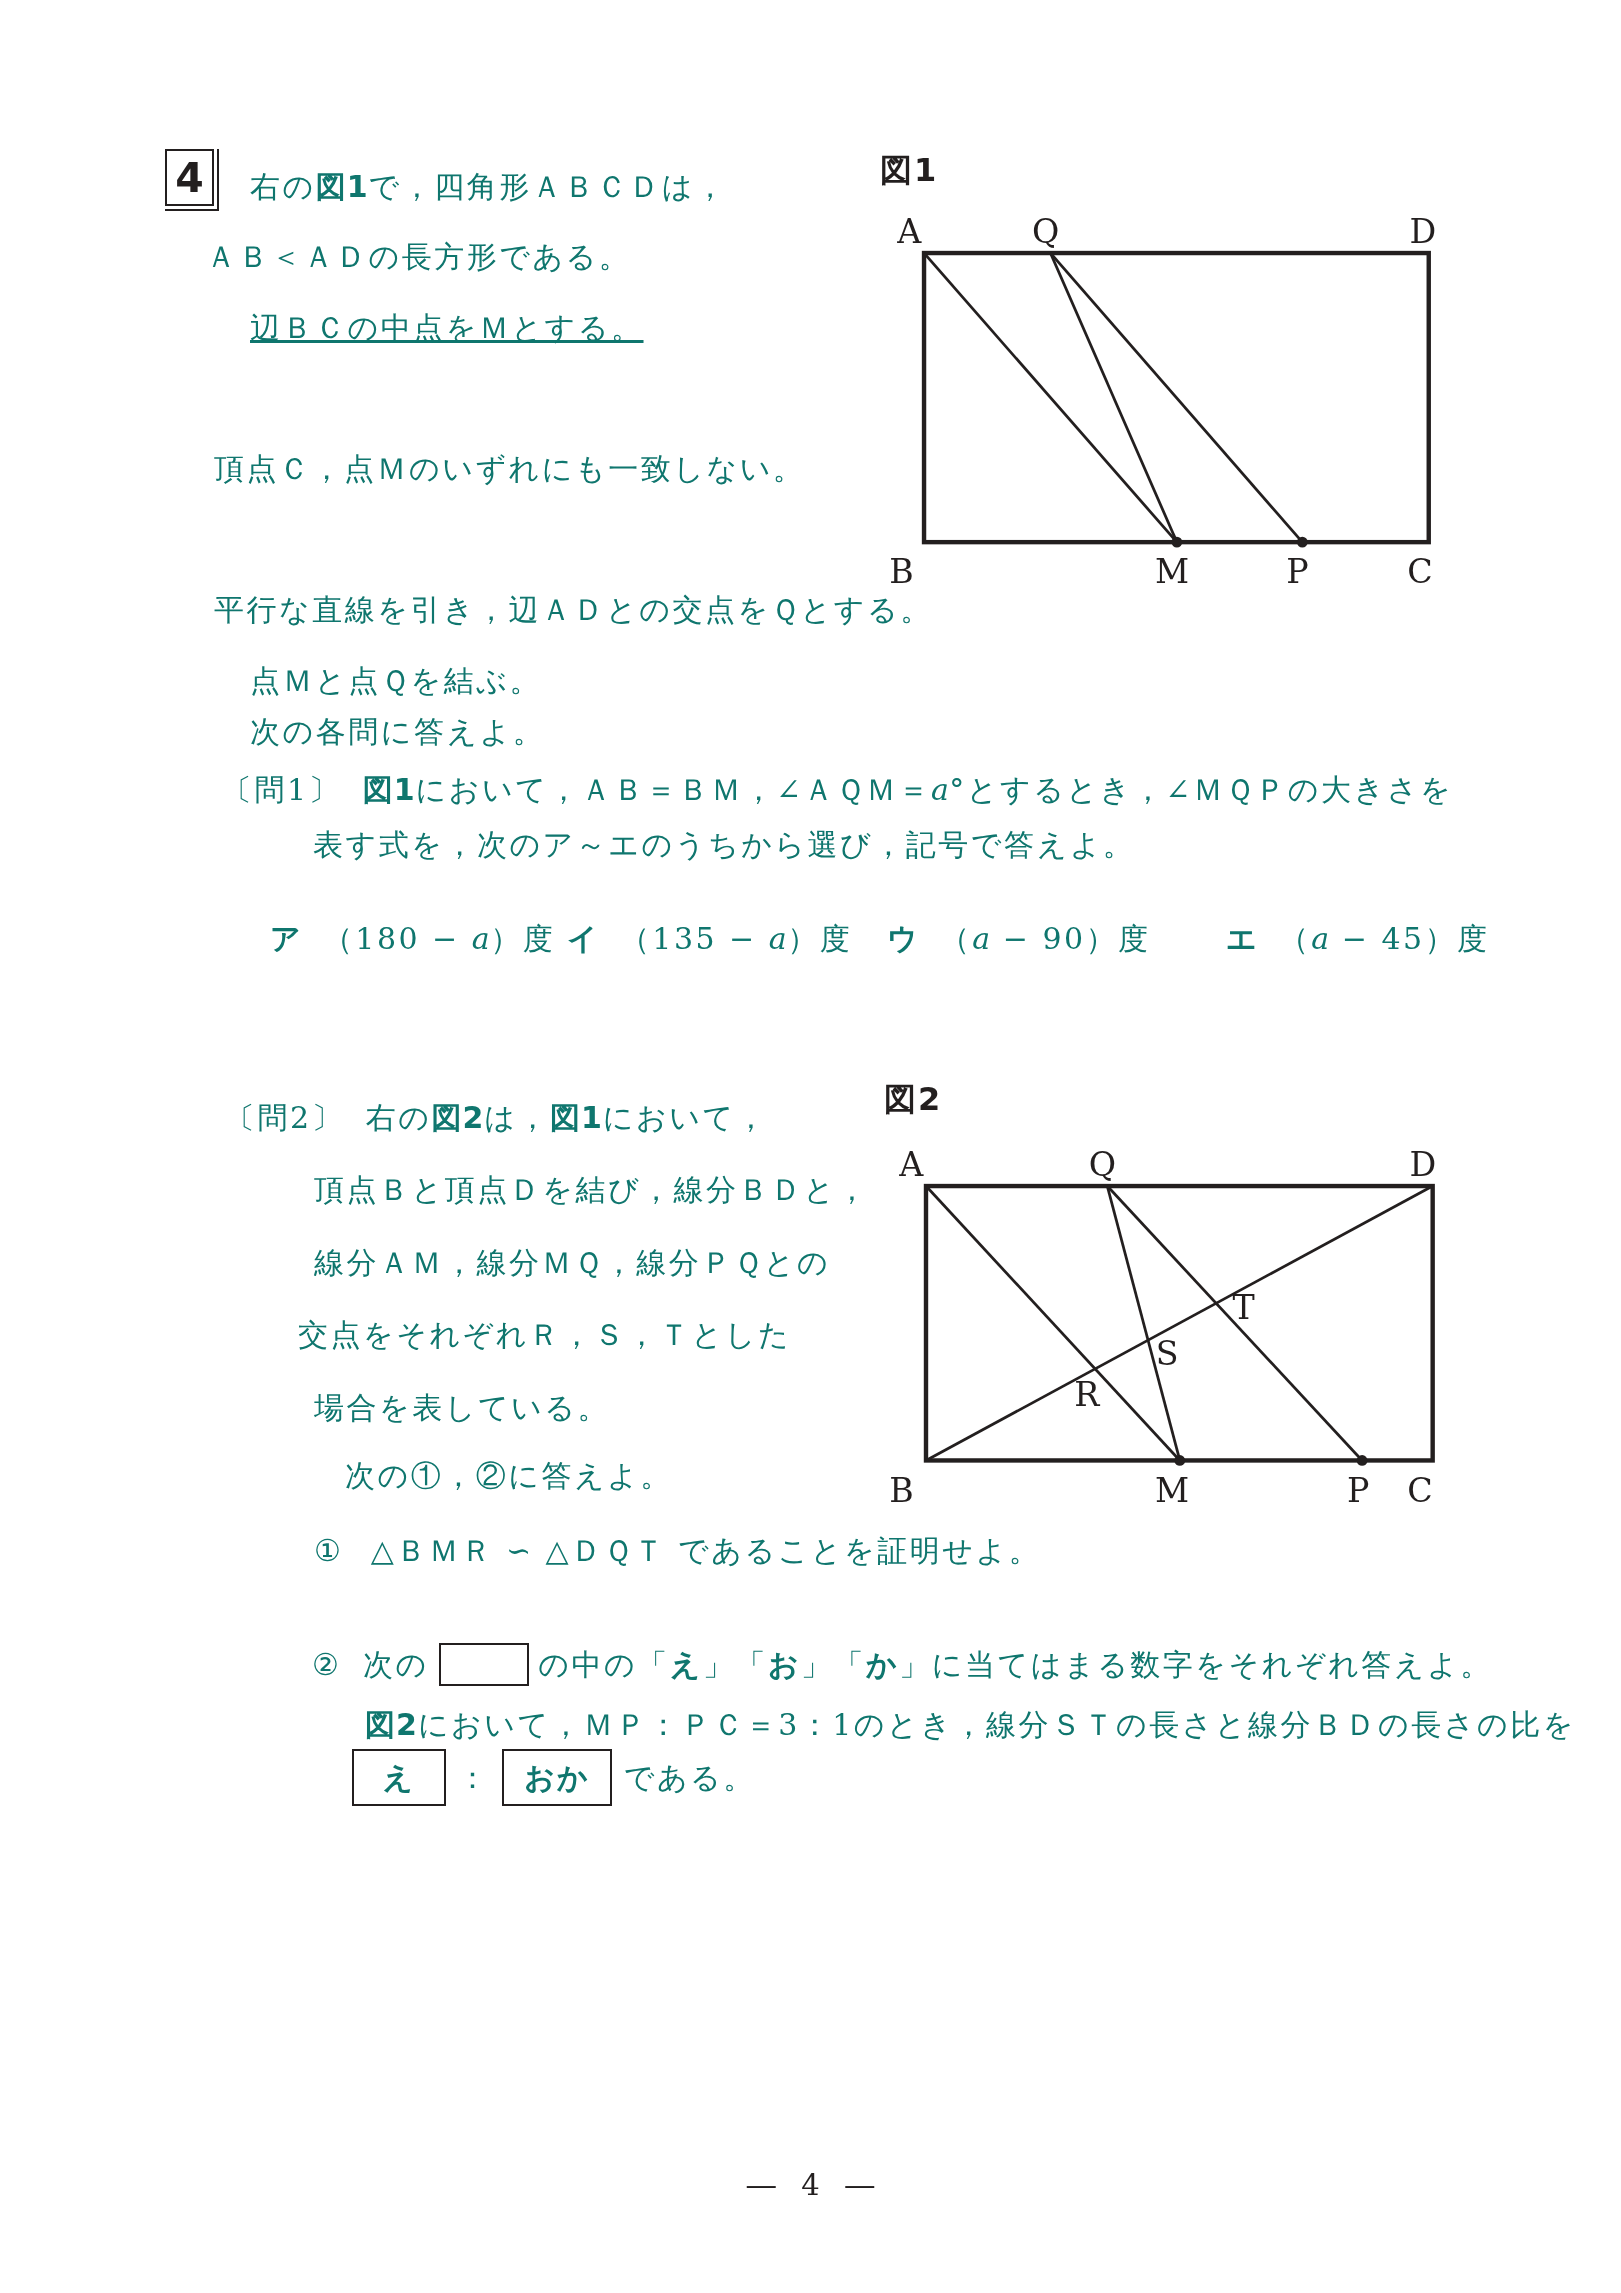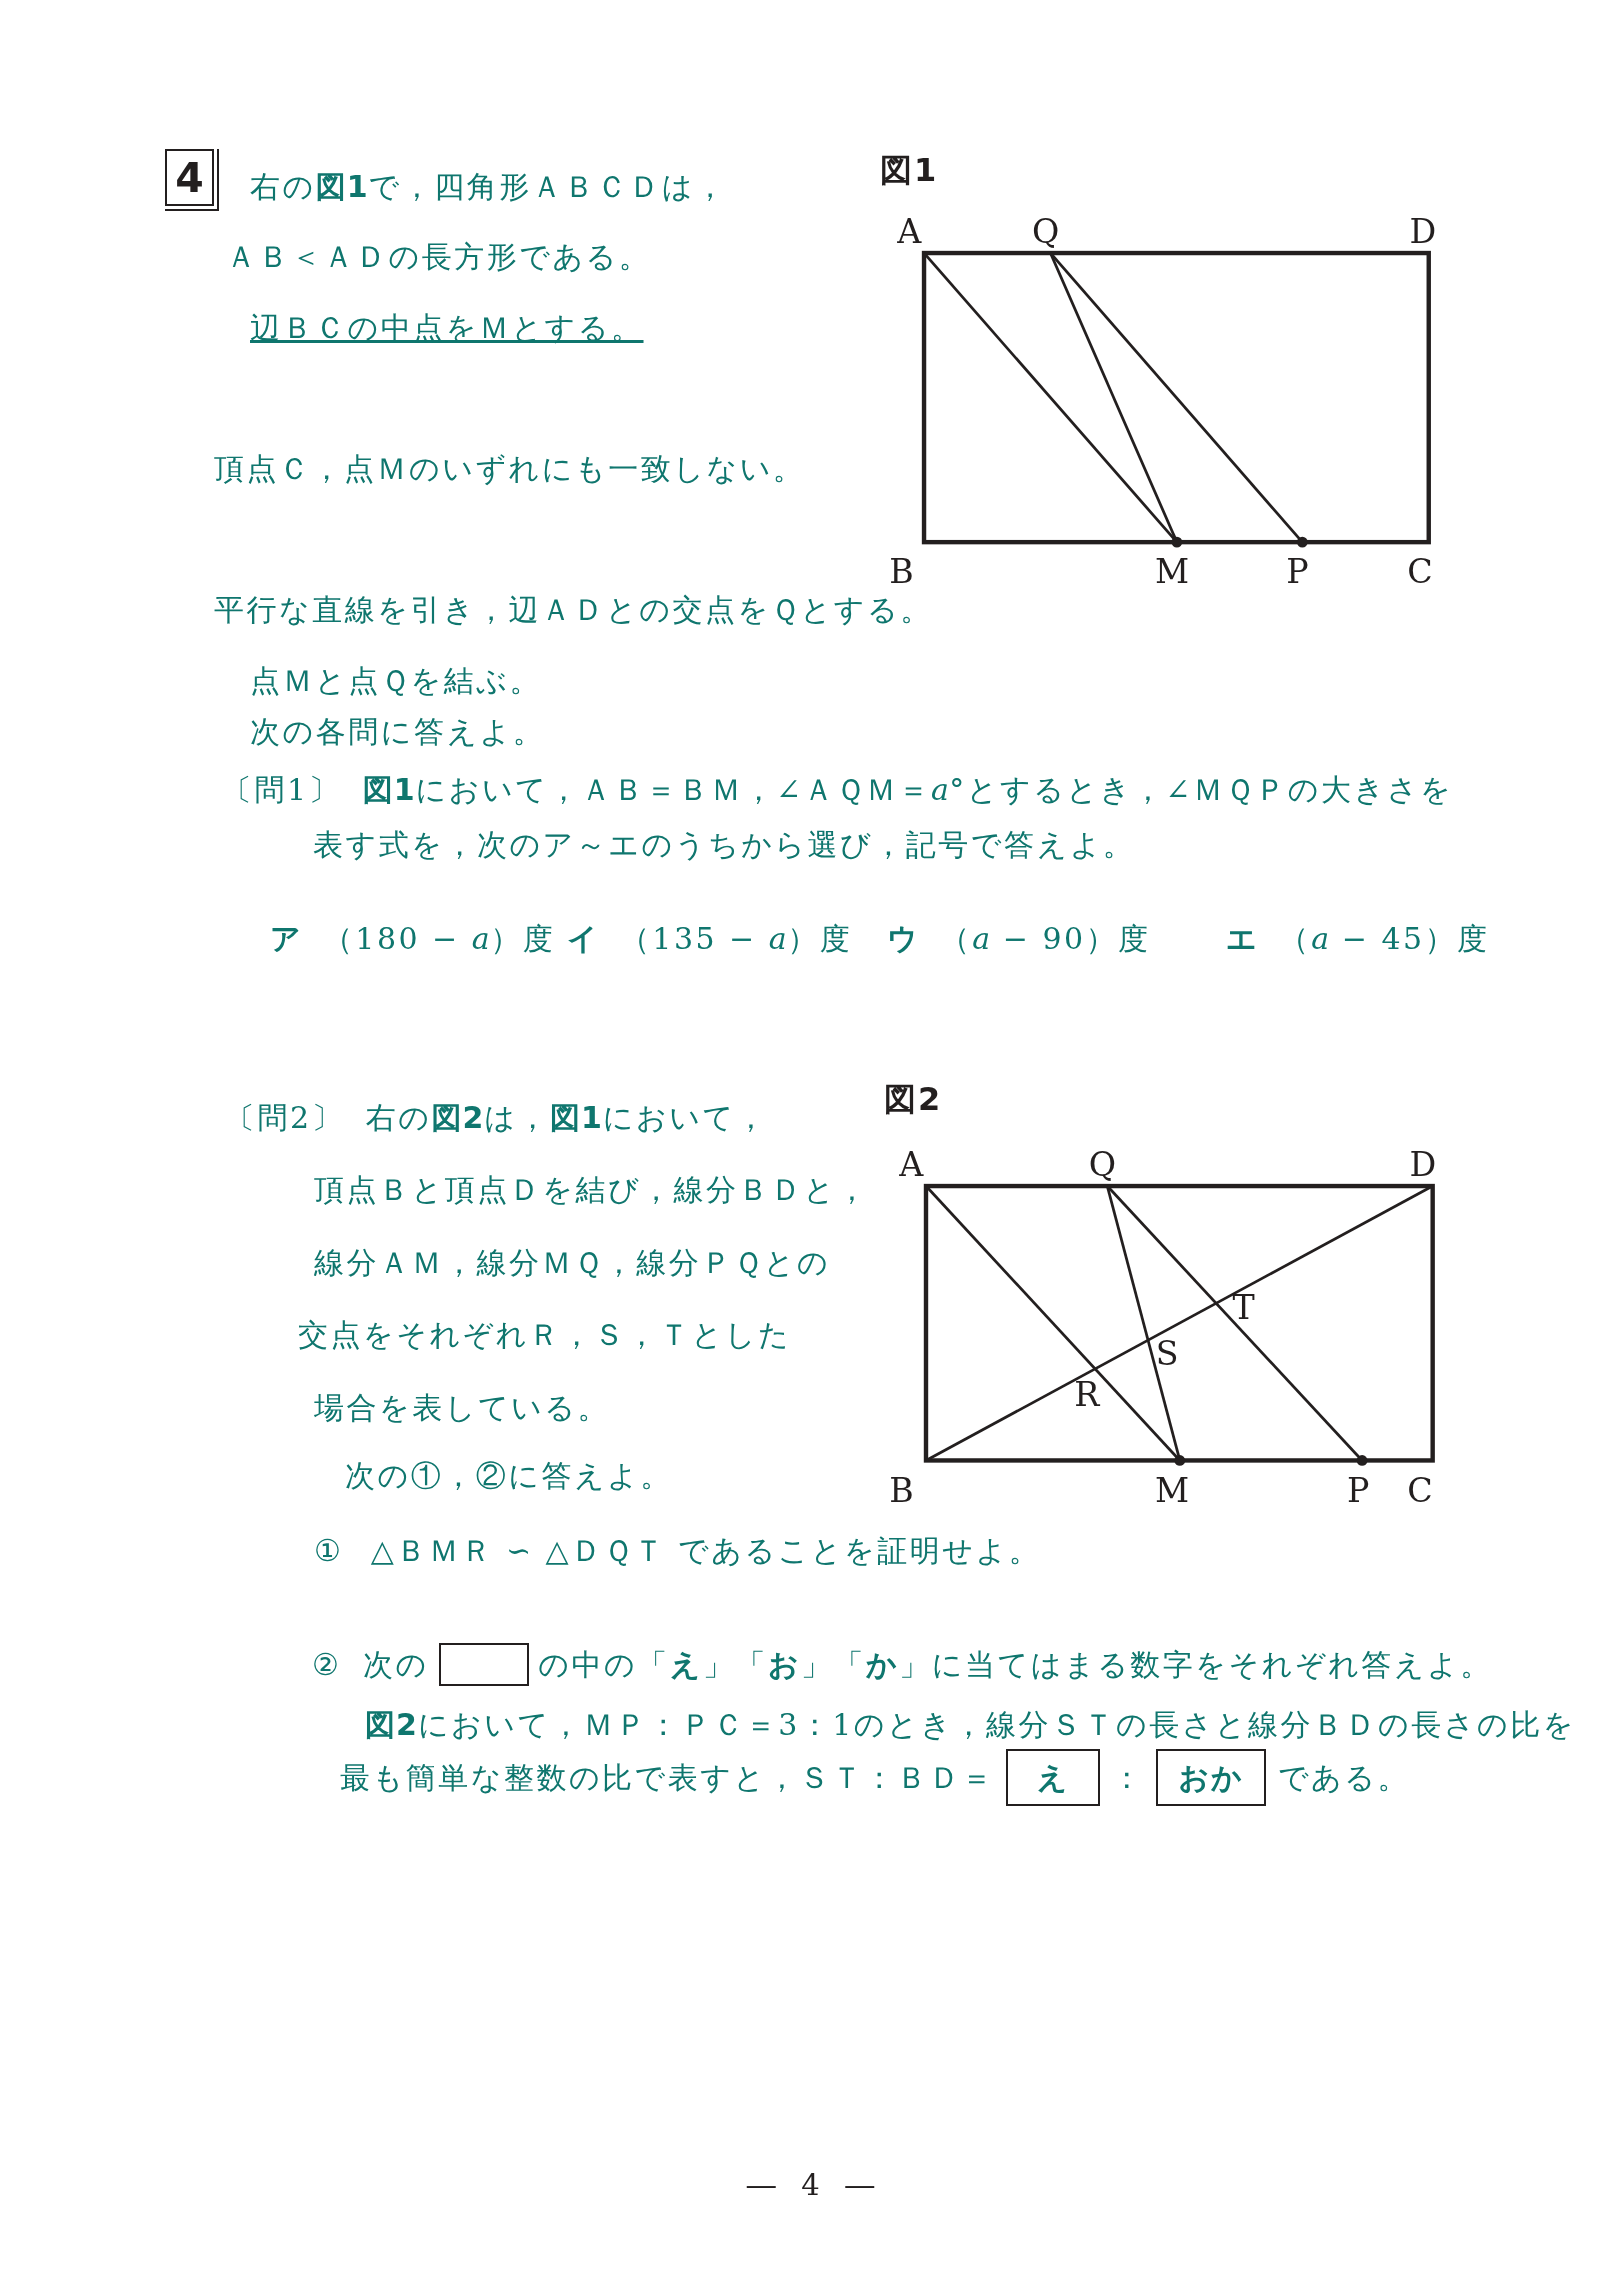--- a/index.html
+++ b/index.html
@@ -56,21 +56,21 @@
 </head>
 <body>
 
 <div id="page">
 
   <div class="pbox-outer">
     <div class="pbox">4</div>
   </div>
 
   <div class="line" style="left:250px; top:165px;"><span>右の</span><span class="figref">図1</span><span>で，四角形ＡＢＣＤは，</span></div>
-  <div class="line" style="left:226px; top:235px;text-align:center;">ＡＢ＜ＡＤの長方形である。</div>
+  <div class="line" style="left:206px; top:235px;text-align:center;">ＡＢ＜ＡＤの長方形である。</div>
   <div class="line" style="left:250px; top:306px;text-decoration:underline;">辺ＢＣの中点をＭとする。</div>
   <div class="line" style="left:214px; top:447px;">頂点Ｃ，点Ｍのいずれにも一致しない。</div>
   <div class="line" style="left:214px; top:588px;">平行な直線を引き，辺ＡＤとの交点をＱとする。</div>
   <div class="line" style="left:250px; top:659px;">点Ｍと点Ｑを結ぶ。</div>
   <div class="line" style="left:250px; top:710px;">次の各問に答えよ。</div>
 
   <div class="figtitle" style="left:880px; top:149px;">図1</div>
   <svg style="position:absolute; left:877px; top:206px;" width="588" height="392" viewBox="0 0 600 400">
     <rect x="48" y="48" width="515" height="295" fill="none" stroke="#231f1f" stroke-width="4.5"></rect>
     <line x1="48" y1="48" x2="306" y2="343" stroke="#231f1f" stroke-width="2.8"></line>
@@ -128,21 +128,20 @@
   <div class="line" style="left:314px; top:1529px;"><span style="margin-right:27.4px;">①</span><span>△ＢＭＲ ∽ △ＤＱＴ であることを証明せよ。</span></div>
 
   <div class="line flexline" style="left:312px; top:1639px; height:51px;">
     <span style="margin-right:21.6px;">②</span>
       <span>次の</span>
       <span class="ansbox-empty"></span>
       <span><span>の中の「</span><span class="gothic">え</span><span>」「</span><span class="gothic">お</span><span>」「</span><span class="gothic">か</span><span>」に当てはまる数字をそれぞれ答えよ。</span></span>
   </div>
   <div class="line" style="left:365px; top:1703px;"><span class="figref">図2</span><span>において，ＭＰ：ＰＣ＝3：1のとき，線分ＳＴの長さと線分ＢＤの長さの比を</span></div>
   <div class="line flexline" style="left:340px; top:1750px; height:55px;">
-    <span>最も簡単な整数の比で表すと，ＳＴ：ＢＤ＝</span>
       <span class="ansbox" style="width:90px;">え</span>
       <span>：</span>
       <span class="ansbox" style="width:106px;">おか</span>
       <span>である。</span>
   </div>
 
   <div class="footer"><span class="dash">―</span><span>4</span><span class="dash">―</span></div>
 
 </div>
 

